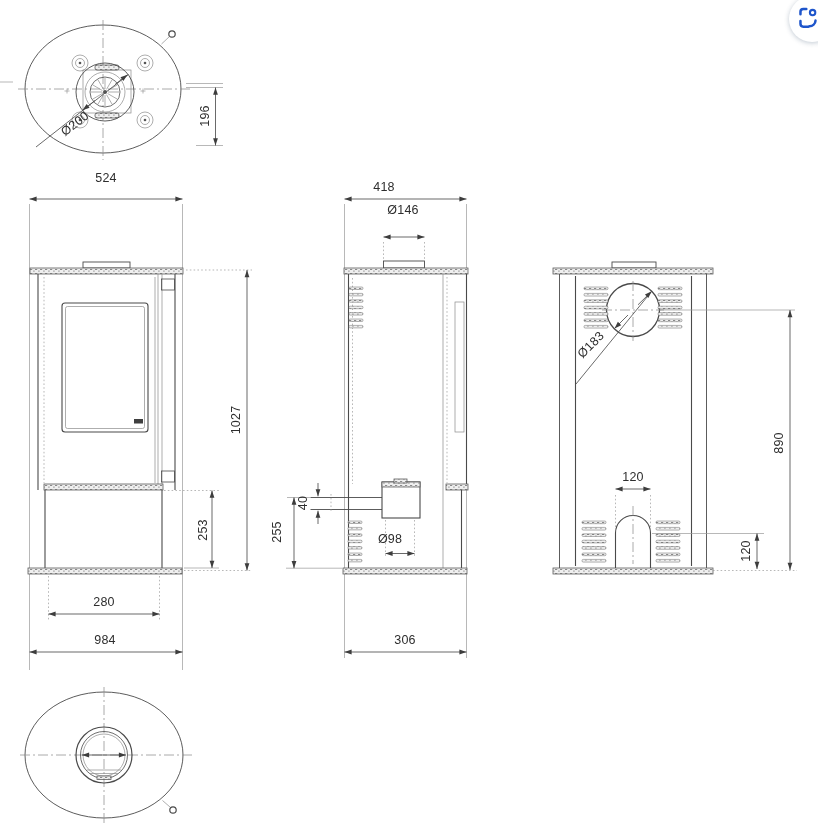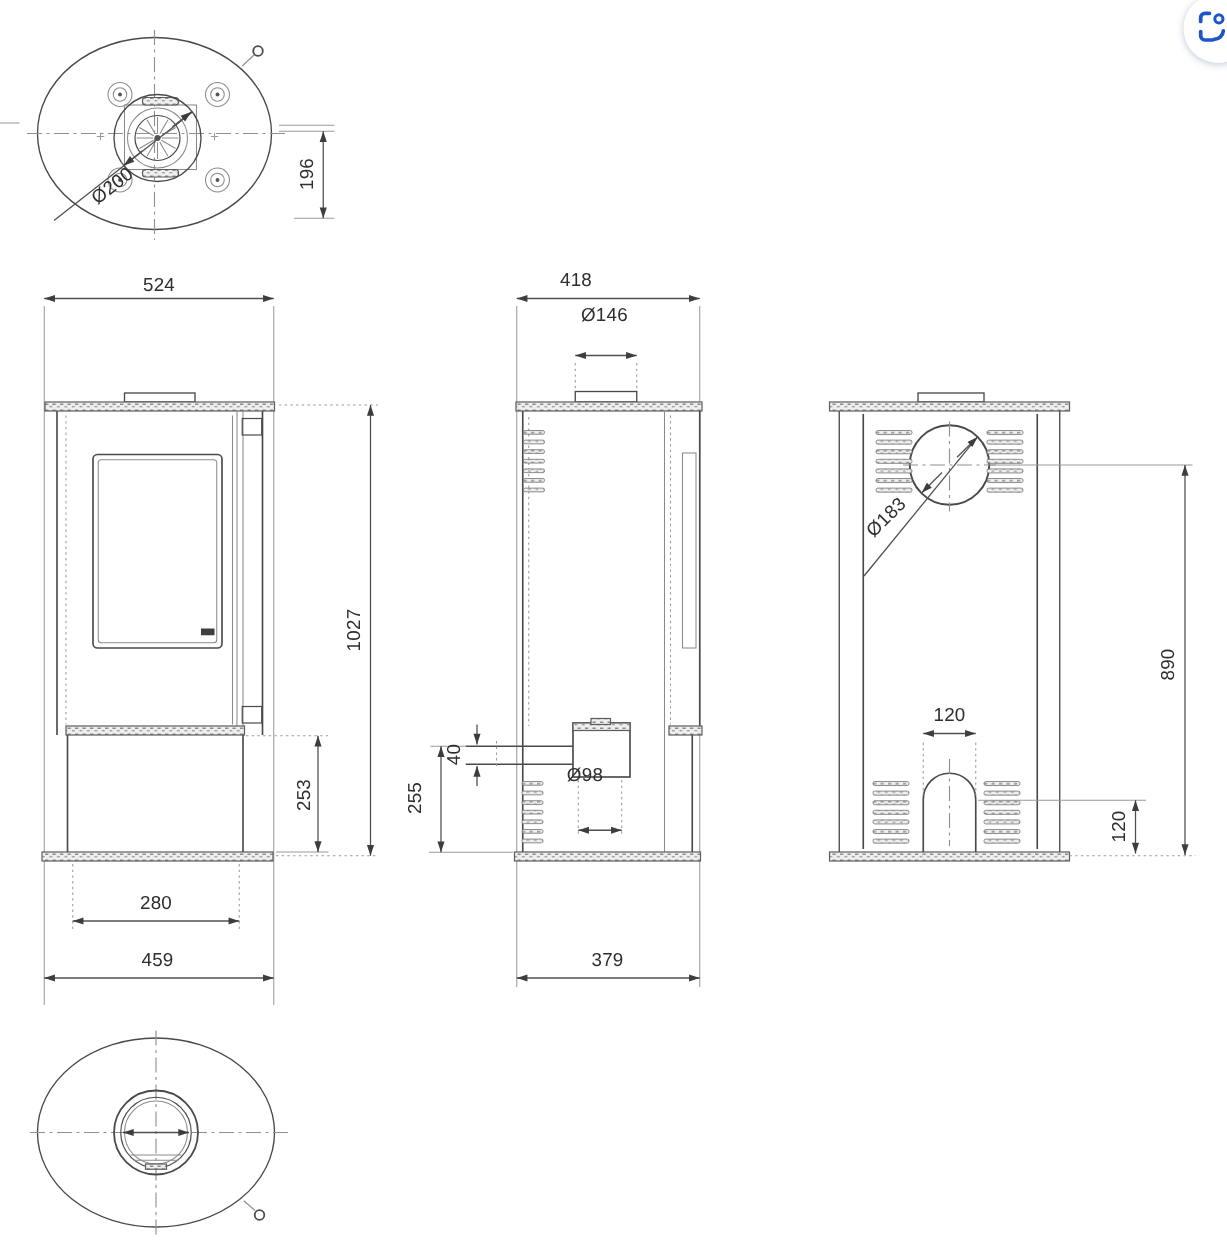--- a/index.html
+++ b/index.html
@@ -223,32 +223,32 @@
     <circle class="th" cx="104" cy="755" r="21"></circle>
     <line class="dim dima" x1="82" y1="755" x2="126" y2="755"></line>
     <line class="th" x1="87" y1="770" x2="121" y2="770"></line>
     <line class="th" x1="89" y1="773.5" x2="119" y2="773.5"></line>
     <rect class="hb" x="97" y="776" width="14" height="3.5"></rect>
     <circle class="ol" style="stroke-width:1.2" cx="173" cy="810" r="3.2"></circle>
     <line class="th" x1="162.5" y1="800.5" x2="170" y2="807"></line>
   </g>
 </svg>
 
-<span class="lab" style="left:106px;top:190px">524</span>
+<span class="lab" style="left:106px;top:178px">524</span>
 <span class="lab r90" style="left:236px;top:420px">1027</span>
 <span class="lab r90" style="left:203px;top:530px">253</span>
 <span class="lab" style="left:104px;top:602px">280</span>
-<span class="lab" style="left:105px;top:640px">459</span>
+<span class="lab" style="left:105px;top:640px">984</span>
 
 <span class="lab" style="left:384px;top:187px">418</span>
 <span class="lab" style="left:403px;top:210px">Ø146</span>
 <span class="lab r90" style="left:303px;top:503px">40</span>
 <span class="lab r90" style="left:277px;top:532px">255</span>
-<span class="lab" style="left:390px;top:517px">Ø98</span>
-<span class="lab" style="left:405px;top:640px">379</span>
+<span class="lab" style="left:390px;top:539px">Ø98</span>
+<span class="lab" style="left:405px;top:640px">306</span>
 
 <span class="lab r45" style="left:591px;top:345px">Ø183</span>
 <span class="lab r90" style="left:779px;top:443px">890</span>
 <span class="lab" style="left:633px;top:477px">120</span>
 <span class="lab r90" style="left:746px;top:551px">120</span>
 
 <span class="lab r38" style="left:75px;top:124px">Ø200</span>
 <span class="lab r90" style="left:205px;top:116px">196</span>
 
 <div class="vs-btn">

